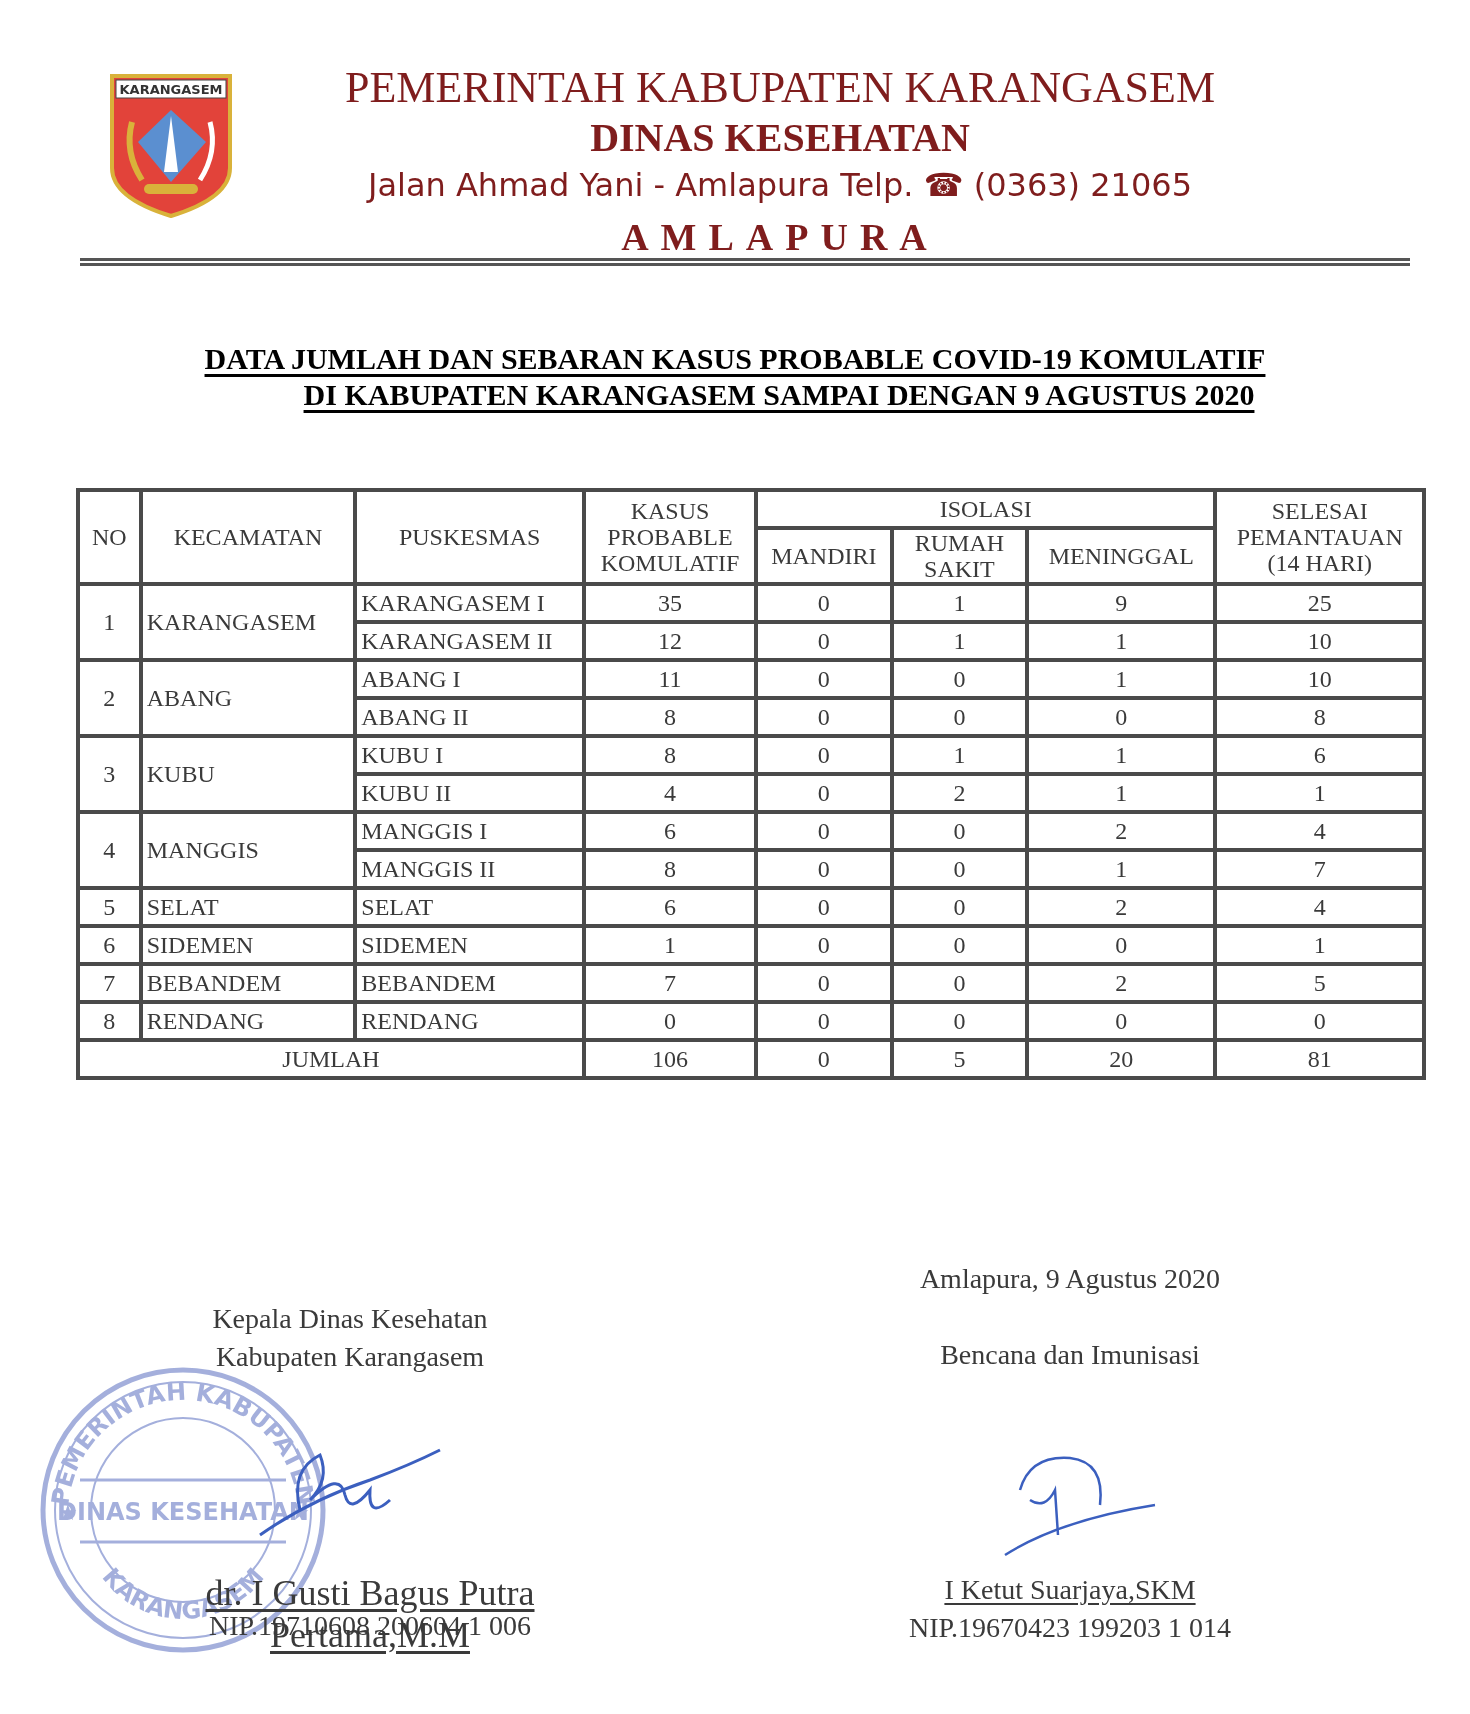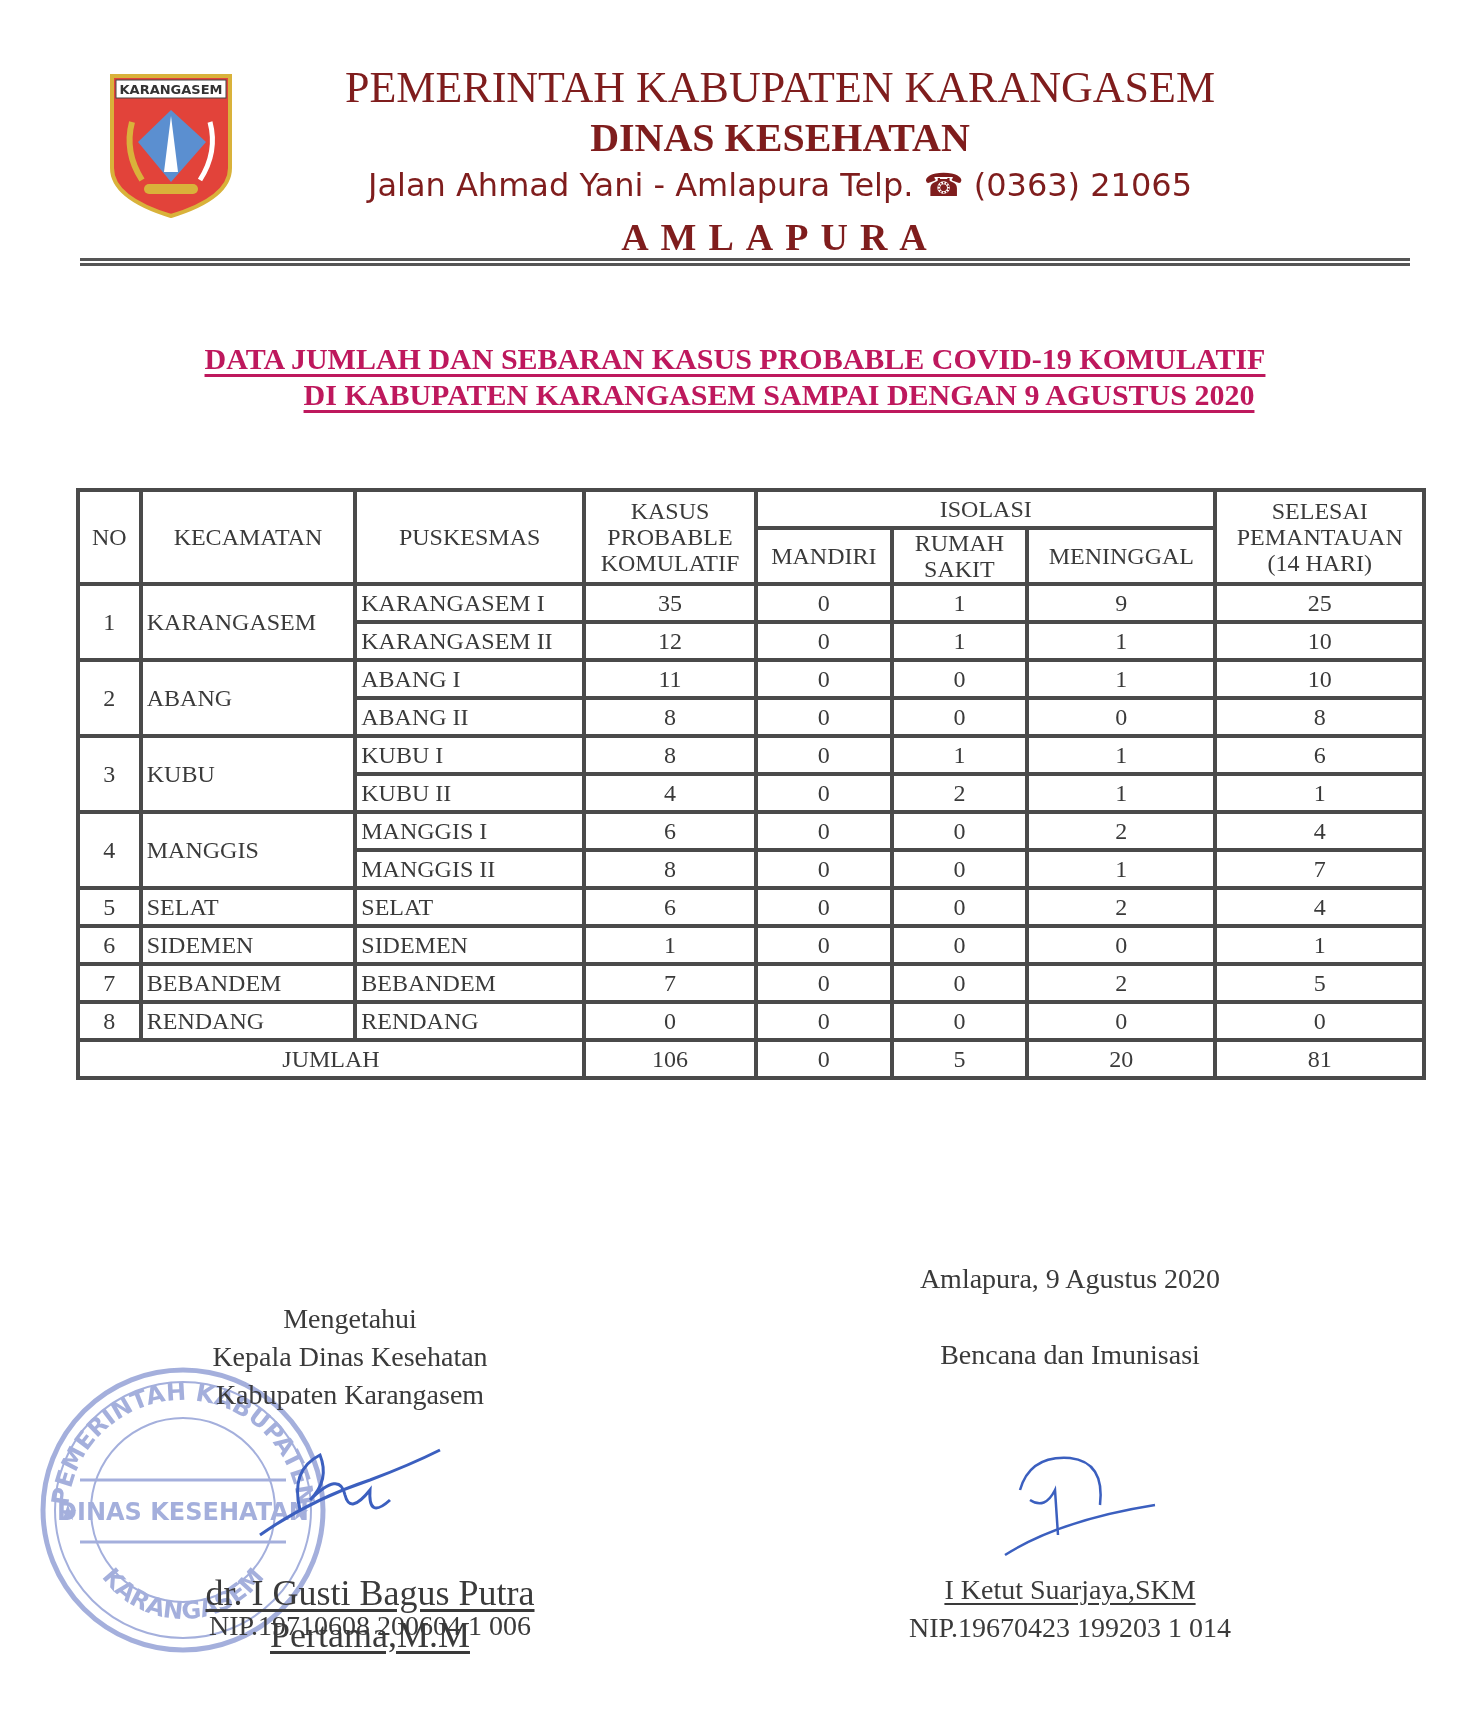--- a/index.html
+++ b/index.html
@@ -10,21 +10,21 @@
   
   #logo { left:108px; top:72px; width:126px; height:146px; }
   .lh { left:330px; width:900px; text-align:center; color:#7f1d1d; }
   #gov { top:62px; font-size:44px; letter-spacing:0px; }
   #dept { top:114px; font-size:40px; font-weight:bold; }
   #addr { top:166px; font-size:32px; font-family:"DejaVu Sans", sans-serif; }
   #city { top:215px; font-size:38px; font-weight:bold; letter-spacing:12px; }
   #rule { left:80px; top:258px; width:1330px; height:8px; border-top:3px solid #555; border-bottom:3px solid #555; box-sizing:border-box; }
 
   
-  .title { left:0; width:1470px; text-align:center; font-weight:bold; font-size:30px; color:#be185d; }
+  .title { left:0; width:1470px; text-align:center; font-weight:bold; font-size:30px; color:#000000; }
   .title span { text-decoration:underline; text-decoration-thickness:3px; text-underline-offset:5px; }
   #t1 { top:342px; }
   #t2 { top:378px;padding-left:44px; }
 
   
   #tbl { left:76px; top:488px; width:1350px; border-collapse:collapse; font-size:24px; color:#3a3a3a; }
   #tbl td, #tbl th { border:4px solid #4a4a4a; padding:0 4px; font-weight:normal; height:34px; line-height:26px; }
   #tbl th { text-align:center; }
   .c { text-align:center; }
   .l { text-align:left; }
@@ -230,21 +230,20 @@
   <text font-size="24" fill="#5a6fc0" font-family="DejaVu Sans, sans-serif" font-weight="bold"><textPath href="#arcTop" startOffset="50%" text-anchor="middle">PEMERINTAH KABUPATEN</textPath></text>
   <text font-size="24" fill="#5a6fc0" font-family="DejaVu Sans, sans-serif" font-weight="bold"><textPath href="#arcBot" startOffset="50%" text-anchor="middle">KARANGASEM</textPath></text>
   <line x1="52" y1="130" x2="258" y2="130" stroke="#5a6fc0" stroke-width="3"></line>
   <line x1="52" y1="192" x2="258" y2="192" stroke="#5a6fc0" stroke-width="3"></line>
   <text x="155" y="170" text-anchor="middle" font-size="24" font-weight="bold" font-family="DejaVu Sans, sans-serif" fill="#5a6fc0">DINAS KESEHATAN</text>
   <text x="30" y="170" font-size="22" fill="#5a6fc0">★</text>
   <text x="262" y="170" font-size="22" fill="#5a6fc0">★</text>
 </svg>
 
 <div id="sigL" class="abs sig">
-  <div>Mengetahui</div>
   <div>Kepala Dinas Kesehatan</div>
   <div>Kabupaten Karangasem</div>
 </div>
 <svg id="signL" class="abs" viewBox="0 0 200 110">
   <path d="M10 95 Q60 60 120 40 Q160 25 190 10" fill="none" stroke="#3b5fbf" stroke-width="3"></path>
   <path d="M50 70 Q40 30 70 15 Q80 40 60 60 Q90 30 95 55 Q100 75 120 50 Q118 80 140 60" fill="none" stroke="#3b5fbf" stroke-width="3"></path>
 </svg>
 <div id="nameL" class="abs u">dr. I Gusti Bagus Putra Pertama,M.M</div>
 <div id="nipL" class="abs">NIP.19710608 200604 1 006</div>
 

